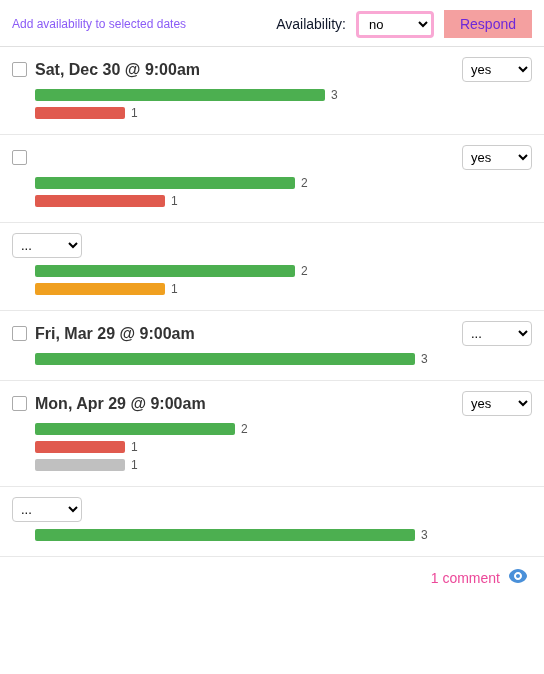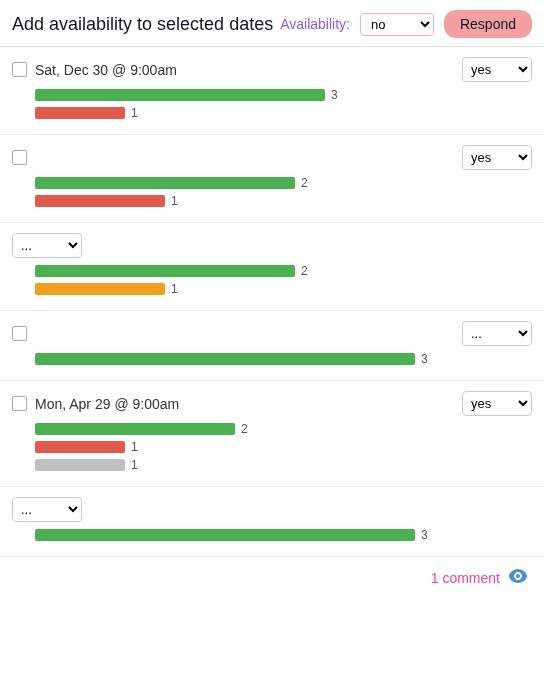--- a/index.html
+++ b/index.html
@@ -14,51 +14,51 @@
 
     .top-bar {
       display: flex;
       align-items: center;
       justify-content: space-between;
       padding: 10px 12px 8px 12px;
       border-bottom: 1px solid #e0e0e0;
     }
 
     .add-availability-link {
-      color: #0f172a;
-      font-size: 18px;
+      color: #8b5cf6;
+      font-size: 12px;
       text-decoration: none;
       font-weight: 500;
     }
 
     .top-bar-right {
       display: flex;
       align-items: center;
       gap: 10px;
     }
 
     .availability-label {
       font-size: 14px;
-      color: #8b5cf6;
+      color: #0f172a;
     }
 
     .availability-select {
       padding: 2px 6px;
-      border: 1px solid #f9a8d4;
+      border: 3px solid #f9a8d4;
       border-radius: 4px;
       font-size: 13px;
       background: #fff;
       cursor: pointer;
     }
 
     .respond-btn {
       background: #f4a0a0;
-      color: #0f172a;
+      color: #6d28d9;
       border: none;
-      border-radius: 12px;
+      border-radius: 0;
       padding: 6px 16px;
       font-size: 14px;
       cursor: pointer;
       font-weight: 500;
     }
 
     .date-item {
       padding: 10px 12px;
       border-bottom: 1px solid #e8e8e8;
     }
@@ -82,23 +82,23 @@
       border: 1px solid #aaa;
       border-radius: 2px;
       background: #fff;
       cursor: pointer;
       appearance: none;
       -webkit-appearance: none;
       flex-shrink: 0;
     }
 
     .date-label {
-      font-size: 14px;
+      font-size: 16px;
       color: #333;
-      font-weight: 400;
+      font-weight: 700;
     }
 
     .date-select-wrapper {
       display: flex;
       align-items: flex-end;
       gap: 2px;
     }
 
     .date-select {
       padding: 3px 4px;
@@ -228,20 +228,21 @@
         <div class="bar-row">
           <div class="bar bar-orange" style="width: 130px;"></div>
           <span class="bar-count">1</span>
         </div>
       </div>
     </div>
     <div class="date-item">
       <div class="date-header">
         <div class="date-header-left">
           <input type="checkbox" class="checkbox" style="">
+          <span class="date-label">Fri, Mar 29 @ 9:00am</span>
         </div>
         <div class="date-select-wrapper">
           <select class="date-select"><option value="yes">yes</option><option value="no">no</option><option value="maybe">maybe</option><option value="..." selected="">...</option></select>
         </div>
       </div>
       <div class="bars-container">
         <div class="bar-row">
           <div class="bar bar-green" style="width: 380px;"></div>
           <span class="bar-count">3</span>
         </div>

